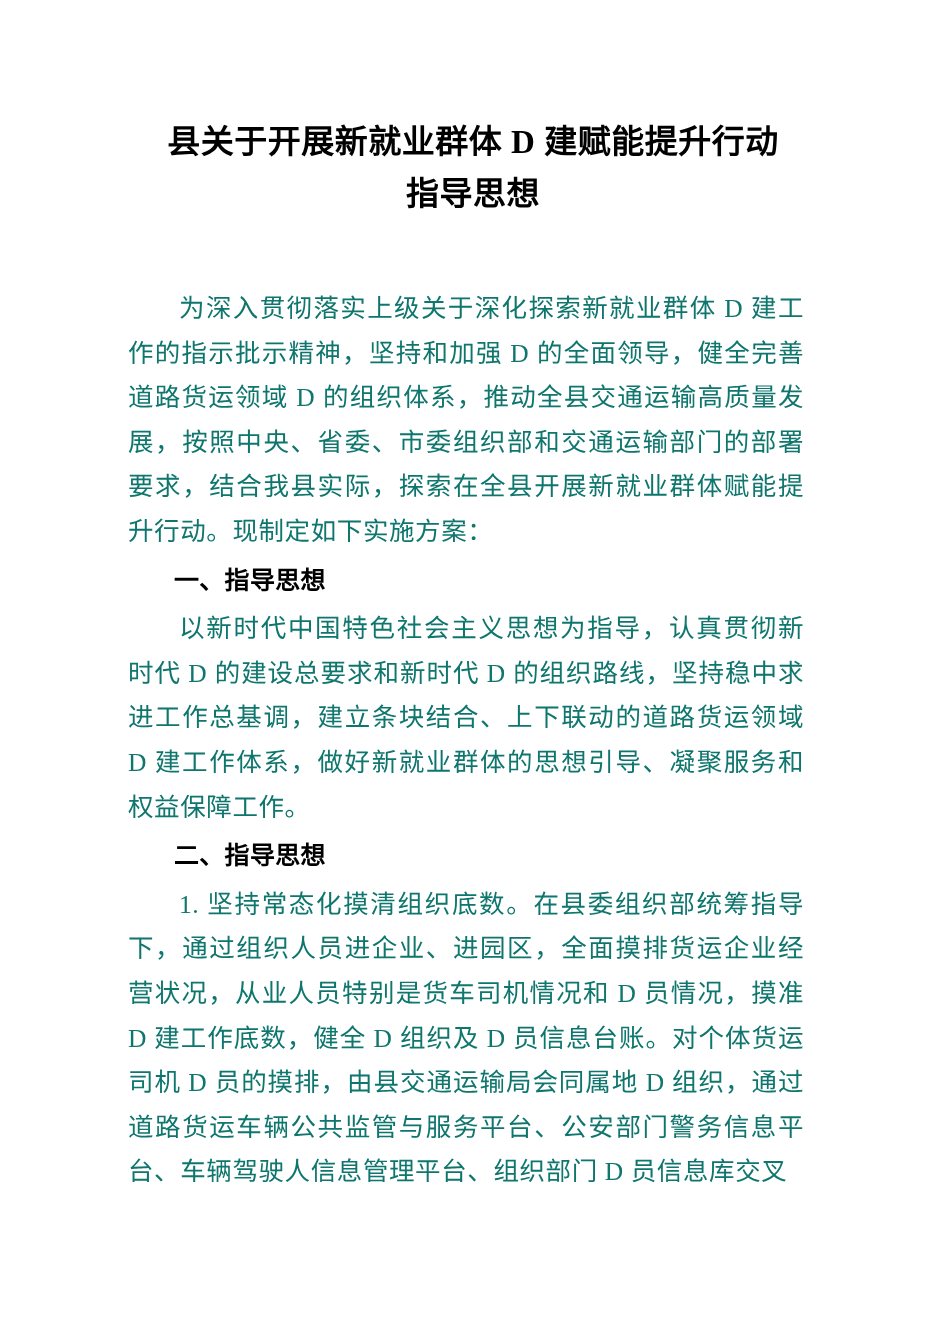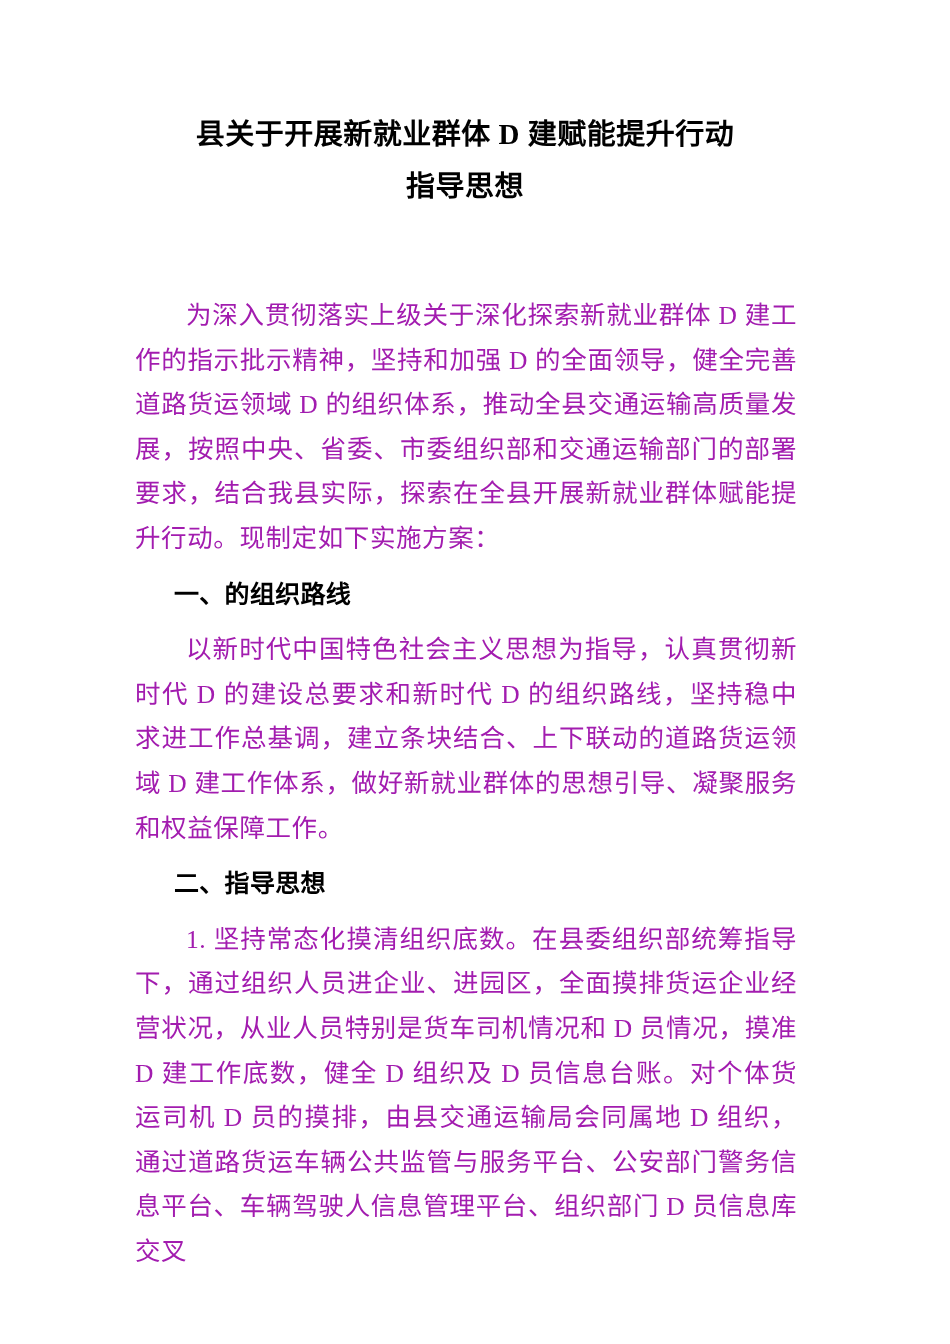--- a/index.html
+++ b/index.html
@@ -21,41 +21,41 @@
 
   
   .doc-title {
     position: absolute;
     left: 124px;
     top: 108px;
     width: 682px;
     text-align: center;
     font-family: "Liberation Serif", "DejaVu Serif", serif;
     font-weight: 700;
-    font-size: 29px;
+    font-size: 33px;
     line-height: 52px;
     letter-spacing: 0.5px;
     color: #000000;
-    margin: 0;
+    margin: 8px;
   }
 
   
   .body-block {
     position: absolute;
     left: 124px;
     top: 283px;
     width: 684px;
   }
 
   p.para {
-    margin: 11px;
+    margin: 4px;
     font-family: "Liberation Serif", "DejaVu Serif", serif;
     font-size: 25.5px;
     line-height: 44.6px;
-    color: #a21caf;
+    color: #0f766e;
     text-align: justify;
     text-justify: inter-character;
     text-indent: 51px;
     letter-spacing: 0.6px;
     word-break: break-all;
   }
 
   h2.section-heading {
     margin: 0;
     font-family: "DejaVu Sans", "Liberation Sans", sans-serif;
@@ -75,21 +75,21 @@
 
   <div class="doc-title">
     <div>县关于开展新就业群体 D 建赋能提升行动</div>
     <div>指导思想</div>
   </div>
 
   <div class="body-block">
 
     <p class="para">为深入贯彻落实上级关于深化探索新就业群体 D 建工作的指示批示精神，坚持和加强 D 的全面领导，健全完善道路货运领域 D 的组织体系，推动全县交通运输高质量发展，按照中央、省委、市委组织部和交通运输部门的部署要求，结合我县实际，探索在全县开展新就业群体赋能提升行动。现制定如下实施方案：</p>
 
-    <h2 class="section-heading">一、的组织路线</h2>
+    <h2 class="section-heading">一、指导思想</h2>
 
     <p class="para">以新时代中国特色社会主义思想为指导，认真贯彻新时代 D 的建设总要求和新时代 D 的组织路线，坚持稳中求进工作总基调，建立条块结合、上下联动的道路货运领域 D 建工作体系，做好新就业群体的思想引导、凝聚服务和权益保障工作。</p>
 
     <h2 class="section-heading">二、指导思想</h2>
 
     <p class="para">1. 坚持常态化摸清组织底数。在县委组织部统筹指导下，通过组织人员进企业、进园区，全面摸排货运企业经营状况，从业人员特别是货车司机情况和 D 员情况，摸准 D 建工作底数，健全 D 组织及 D 员信息台账。对个体货运司机 D 员的摸排，由县交通运输局会同属地 D 组织，通过道路货运车辆公共监管与服务平台、公安部门警务信息平台、车辆驾驶人信息管理平台、组织部门 D 员信息库交叉</p>
 
   </div>
 
 </div>

